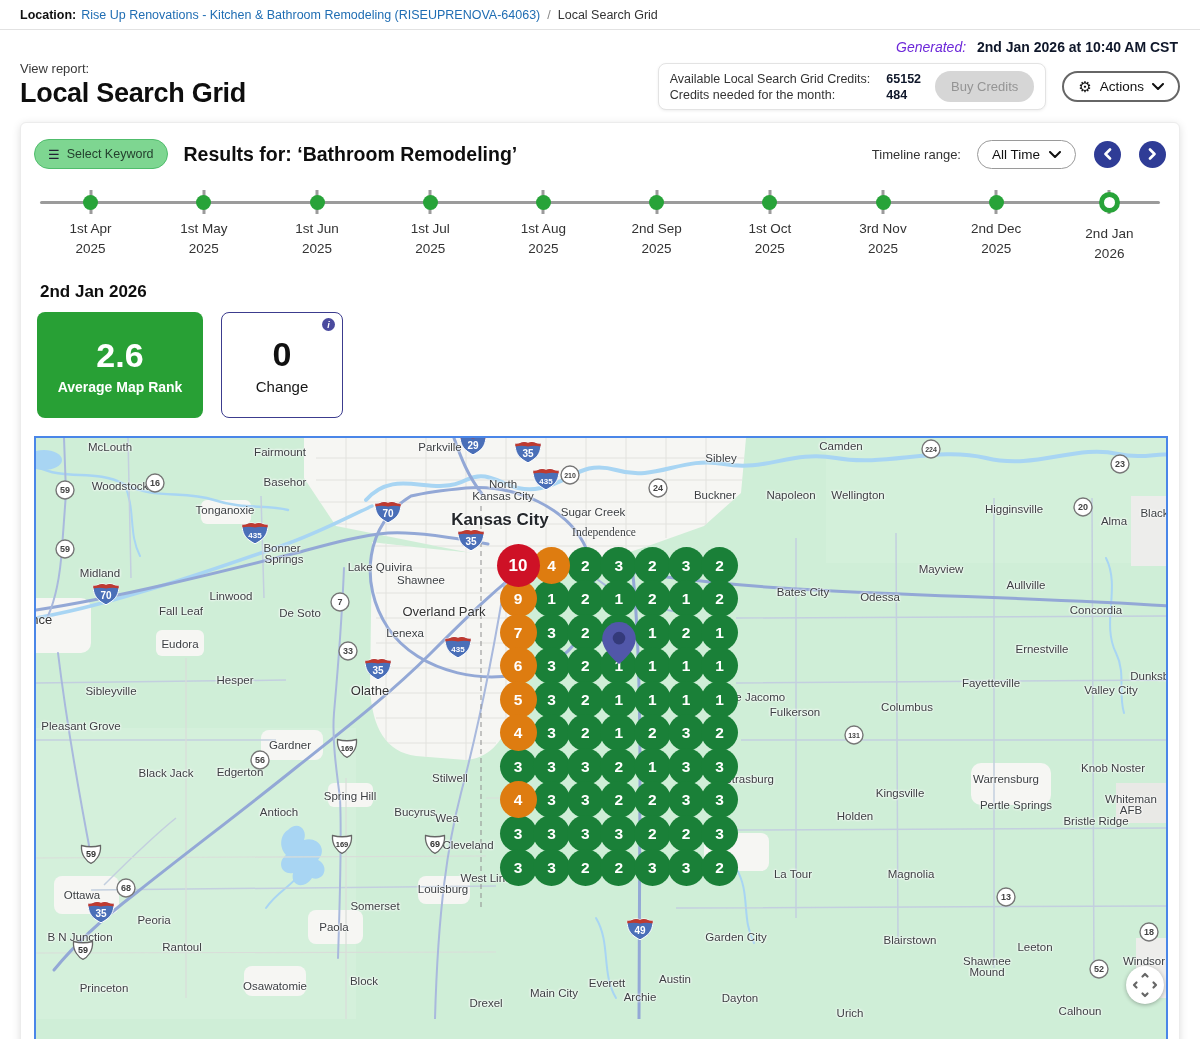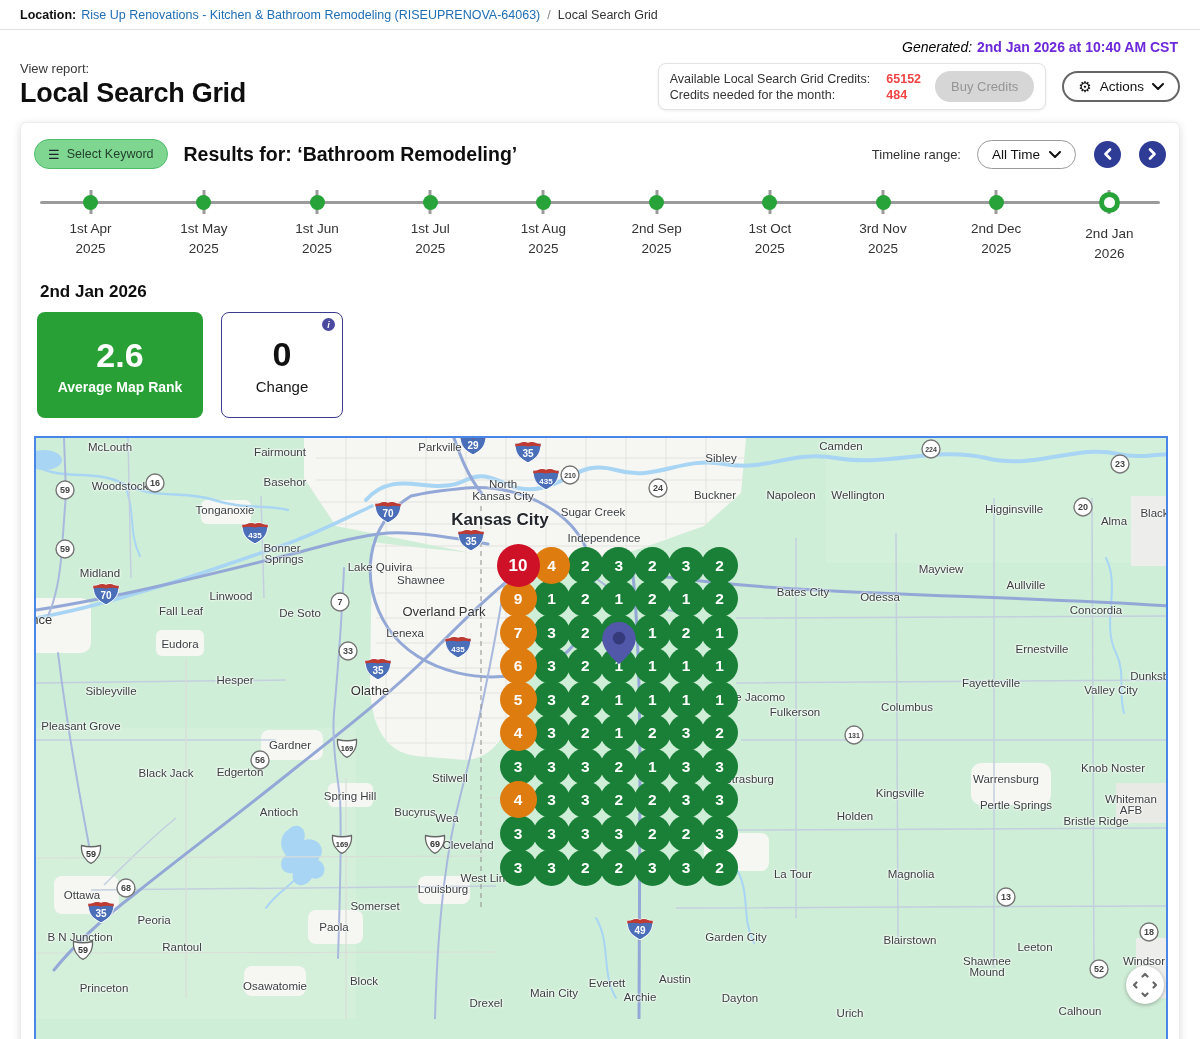--- a/index.html
+++ b/index.html
@@ -8,31 +8,31 @@
 
   
   .topbar { height:30px; display:flex; align-items:center; gap:5px; padding:0 20px; border-bottom:1px solid #e2e2e2; font-size:12.5px; background:#fff; }
   .topbar .loc-label { font-weight:bold; color:#111; }
   .topbar .loc-link { color:#1f6db3; cursor:pointer; }
   .topbar .sep { color:#888; padding:0 2px; }
   .topbar .crumb-current { color:#333; }
 
   
   .generated-row { text-align:right; padding:9px 22px 0 0; font-size:14px; }
-  .generated-row .gen-label { color:#000000; font-style:italic; margin-right:1px; }
-  .generated-row .gen-value { color:#6d28d9; font-weight:600; }
+  .generated-row .gen-label { color:#6d28d9; font-style:italic; margin-right:7px; }
+  .generated-row .gen-value { color:#0f172a; font-weight:600; }
 
   
   .header-row { display:flex; justify-content:space-between; align-items:flex-start; padding:2px 20px 0; }
   .view-report { font-size:13px; color:#3a3a3a; margin:4px 0 2px; }
   .page-title { font-size:27px; font-weight:800; color:#0e0e0e; letter-spacing:-0.3px; }
   .header-right { display:flex; align-items:center; gap:16px; margin-top:6px; }
   .credits-box { display:flex; align-items:center; gap:14px; border:1px solid #e3e3e3; border-radius:8px; padding:7px 11px; box-shadow:0 1px 3px rgba(0,0,0,.07); background:#fff; }
   .credits-grid { display:grid; grid-template-columns:auto auto; column-gap:16px; row-gap:2px; font-size:12.5px; color:#333; }
-  .credits-grid .cval { font-weight:bold; color:#ef4444; }
+  .credits-grid .cval { font-weight:bold; color:#0f172a; }
   .buy-btn { background:#d6d6d6; color:#949494; border:none; border-radius:17px; padding:8px 16px; font-size:13px; font-family:inherit; cursor:default; }
   .actions-btn { display:flex; align-items:center; gap:8px; border:2px solid #666; border-radius:18px; padding:6px 14px; font-size:13.5px; background:#fff; color:#111; cursor:pointer; }
   .gear { font-size:15px; line-height:1; }
   .chev-svg { display:block; }
 
   
   .main-card { margin:12px 20px 0; border:1px solid #ececec; border-radius:6px; box-shadow:0 2px 8px rgba(0,0,0,.13); padding:16px 13px 20px; position:relative; background:#fff; }
 
   .kw-row { display:flex; align-items:center; gap:16px; }
   .select-kw { display:flex; align-items:center; gap:7px; background:#7ed691; border:1px solid #50bd6c; border-radius:16px; padding:7px 13px; font-size:12.5px; color:#24402e; cursor:pointer; font-family:inherit; }
@@ -331,21 +331,21 @@
         <div class="mlabel" style="left: 84px; top: 48px;">Woodstock</div>
         <div class="mlabel" style="left: 249px; top: 44px;">Basehor</div>
         <div class="mlabel" style="left: 467px; top: 46px;">North</div>
         <div class="mlabel" style="left: 467px; top: 58px;">Kansas City</div>
         <div class="mlabel" style="left: 679px; top: 57px;">Buckner</div>
         <div class="mlabel" style="left: 755px; top: 57px;">Napoleon</div>
         <div class="mlabel" style="left: 822px; top: 57px;">Wellington</div>
         <div class="mlabel" style="left: 189px; top: 72px;">Tonganoxie</div>
         <div class="mlabel b" style="left: 464px; top: 82px;">Kansas City</div>
         <div class="mlabel" style="left: 557px; top: 74px;">Sugar Creek</div>
-        <div class="mlabel" style="left: 568px; top: 100px;">Independence</div>
+        <div class="mlabel" style="left: 568px; top: 94px; font-family: Liberation Serif, serif;">Independence</div>
         <div class="mlabel" style="left: 978px; top: 71px;">Higginsville</div>
         <div class="mlabel" style="left: 1078px; top: 83px;">Alma</div>
         <div class="mlabel" style="left: 1130px; top: 75px;">Blackburn</div>
         <div class="mlabel" style="left: 905px; top: 131px;">Mayview</div>
         <div class="mlabel" style="left: 246px; top: 110px;">Bonner</div>
         <div class="mlabel" style="left: 248px; top: 121px;">Springs</div>
         <div class="mlabel" style="left: 64px; top: 135px;">Midland</div>
         <div class="mlabel" style="left: 344px; top: 129px;">Lake Quivira</div>
         <div class="mlabel" style="left: 385px; top: 142px;">Shawnee</div>
         <div class="mlabel" style="left: 767px; top: 154px;">Bates City</div>

